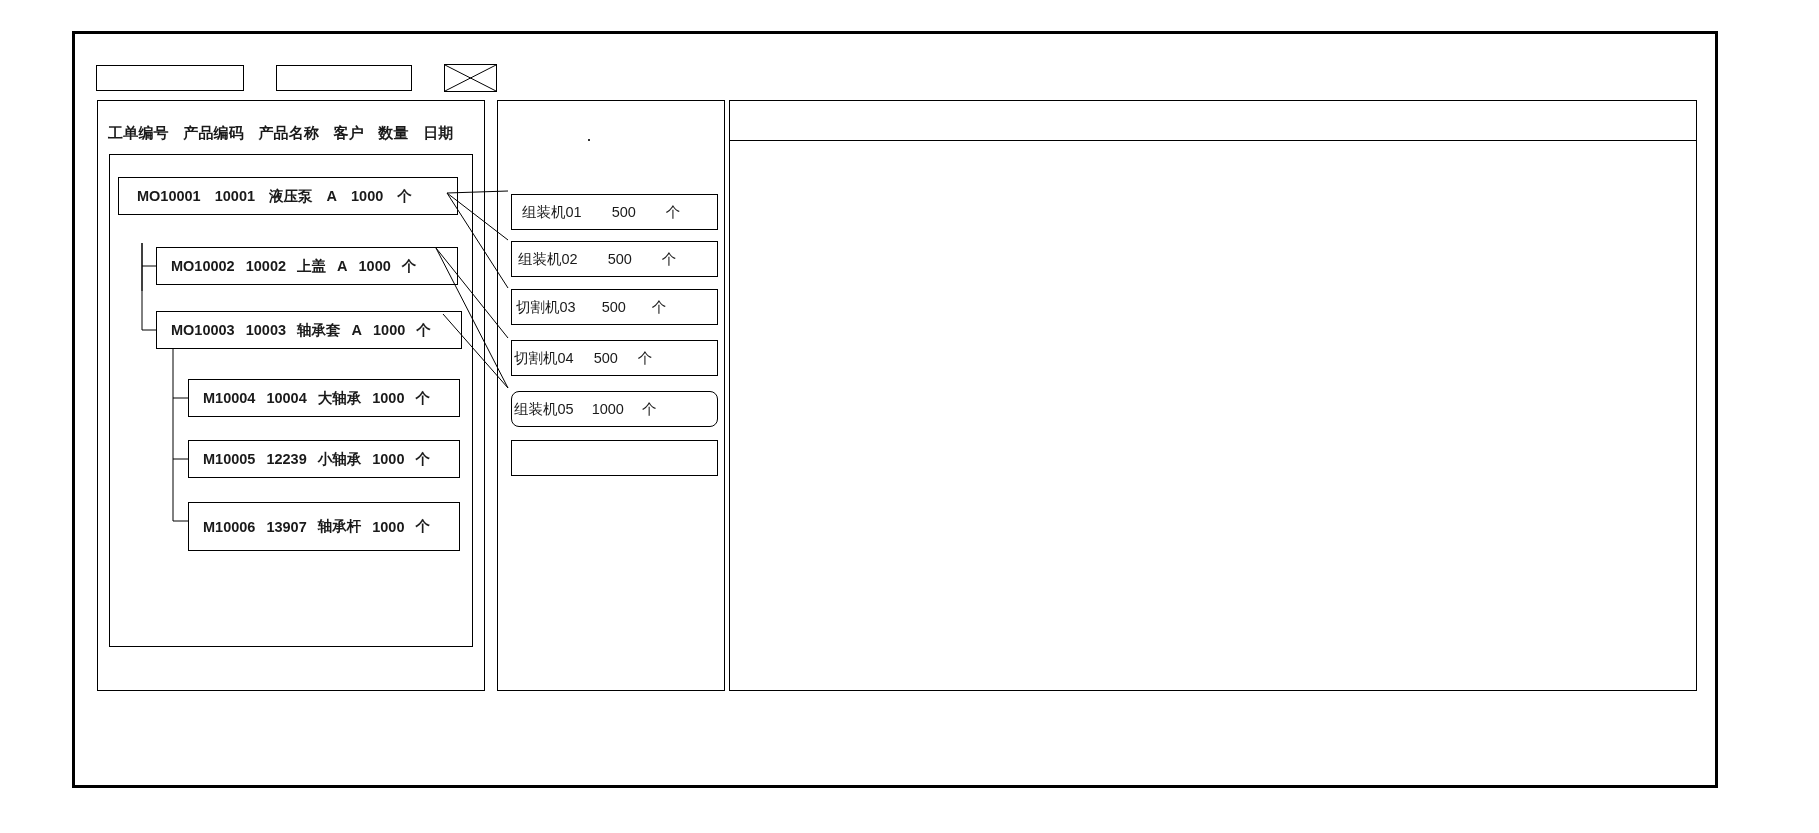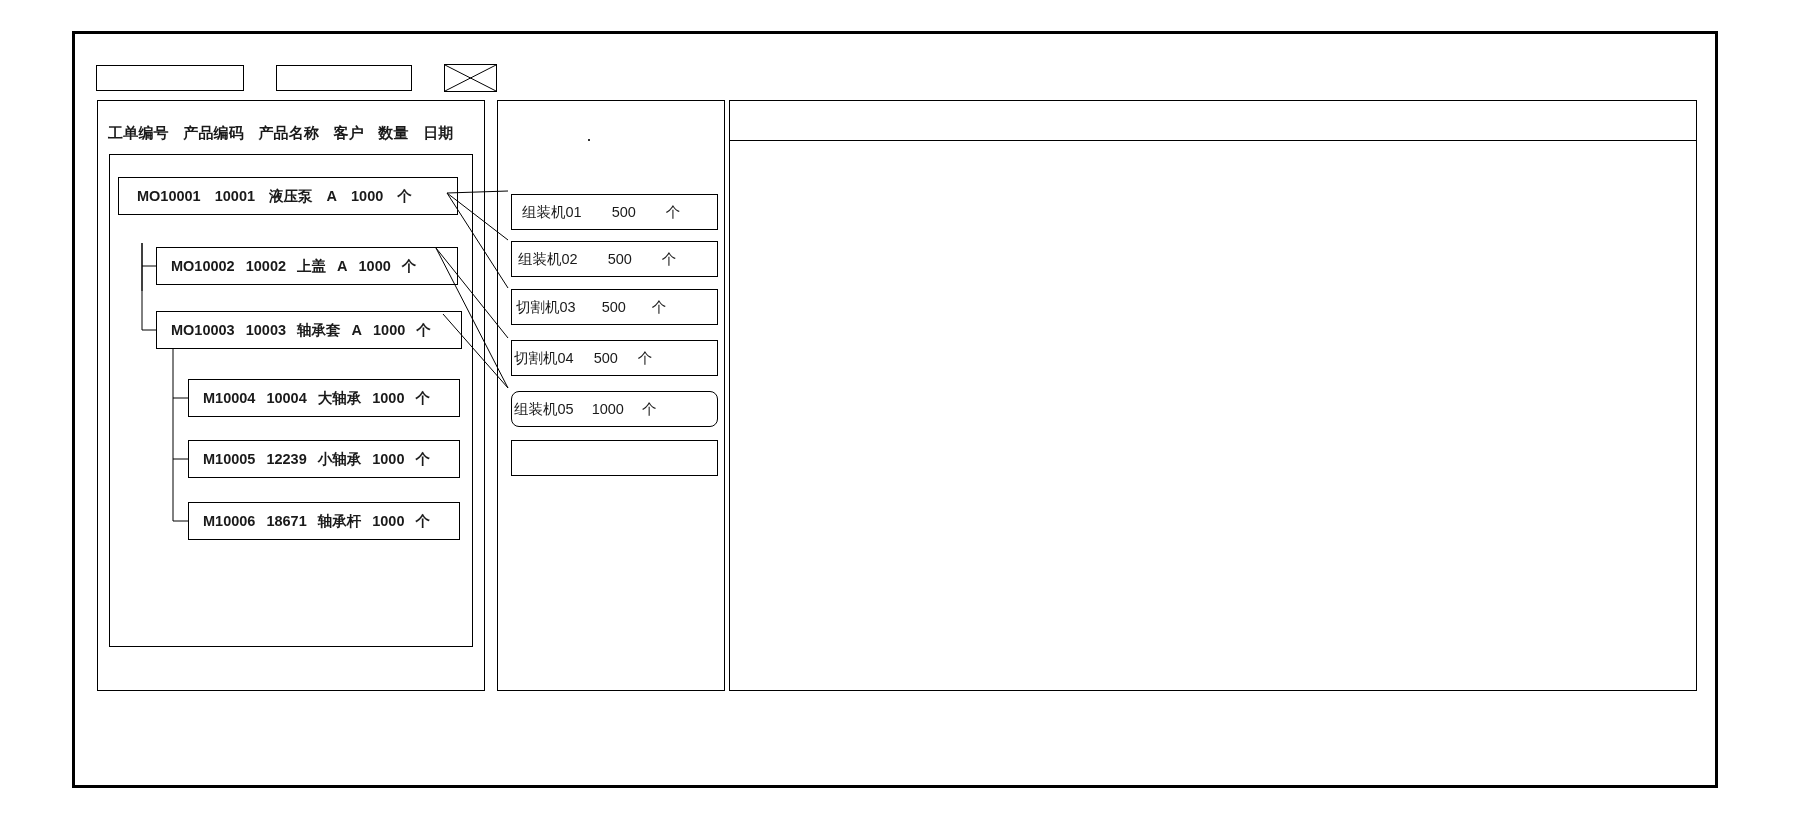--- a/index.html
+++ b/index.html
@@ -260,23 +260,23 @@
       </div>
 
       <div class="tree-row" style="left:78px; top:285px; width:272px; height:38px; padding-left:14px; gap:11px;">
         <span class="cell">M10005</span>
         <span class="cell">12239</span>
         <span class="cell">小轴承</span>
         <span class="cell">1000</span>
         <span class="cell">个</span>
       </div>
 
-      <div class="tree-row" style="left:78px; top:347px; width:272px; height:38px; padding-left:14px; gap:11px;">
+      <div class="tree-row" style="left:78px; top:347px; width:272px; height:49px; padding-left:14px; gap:11px;">
         <span class="cell">M10006</span>
-        <span class="cell">18671</span>
+        <span class="cell">13907</span>
         <span class="cell">轴承杆</span>
         <span class="cell">1000</span>
         <span class="cell">个</span>
       </div>
 
     </div>
   </div>
 
   <div class="mid-panel">
     <div class="mid-dot"></div>

